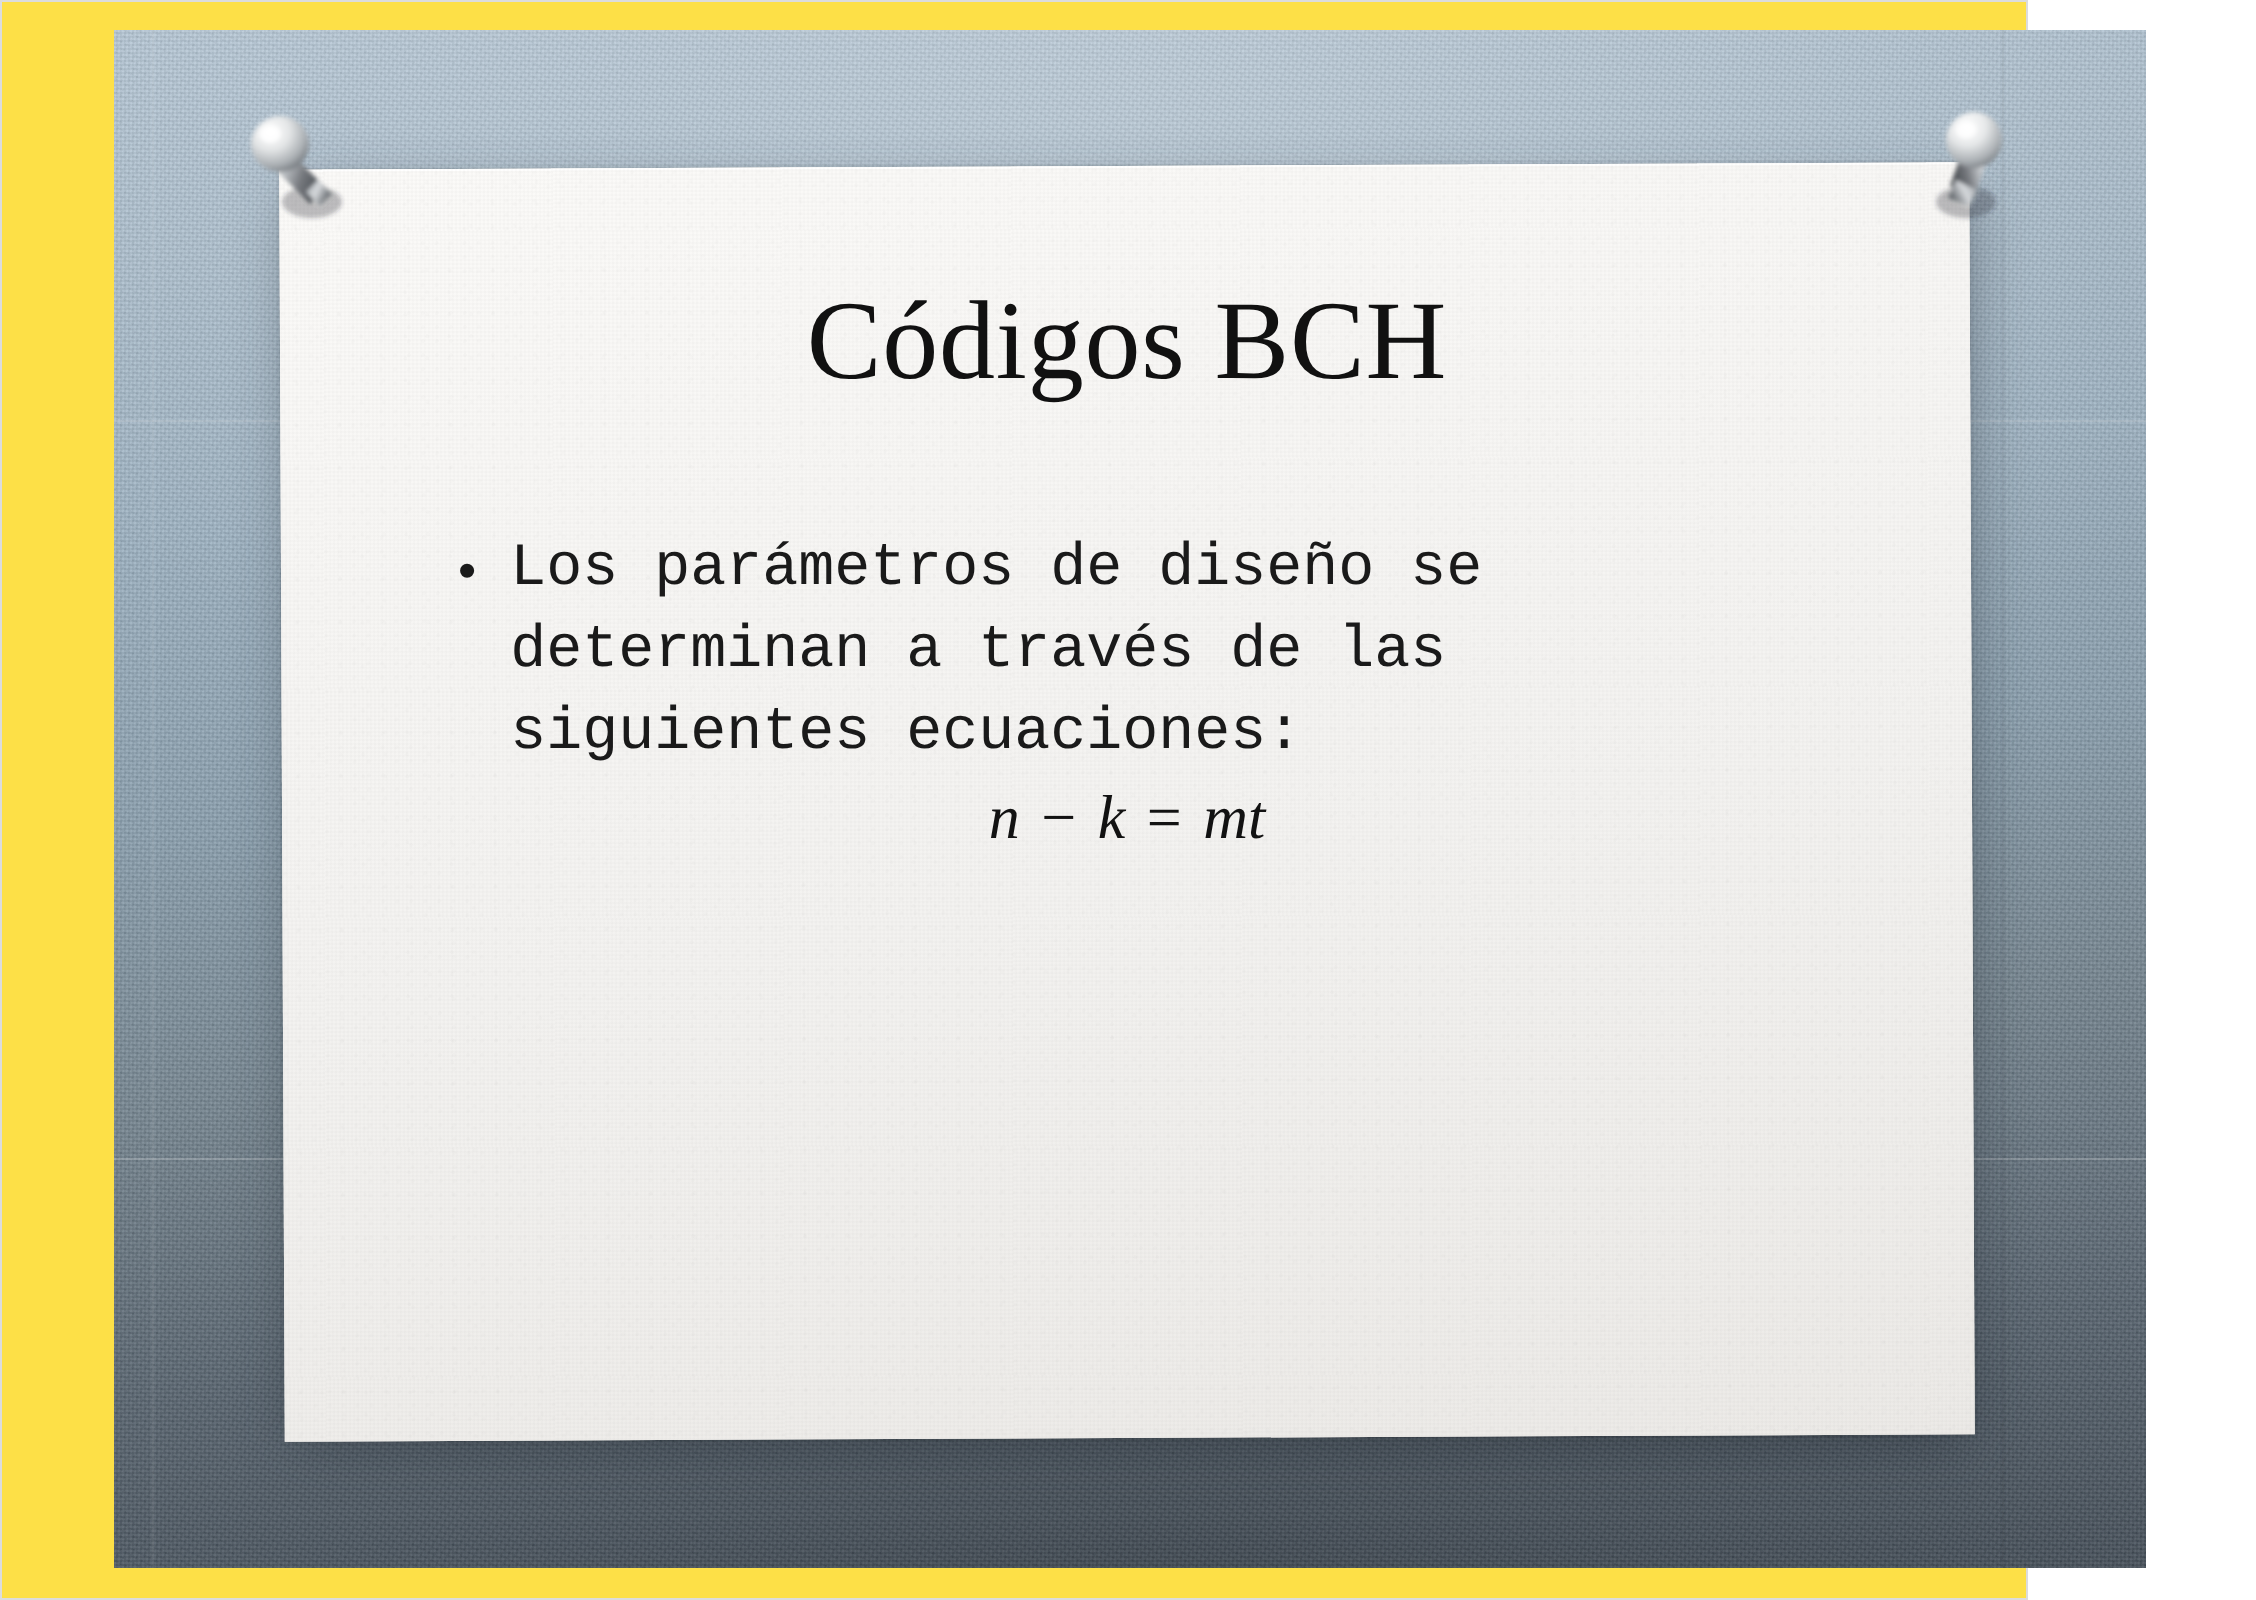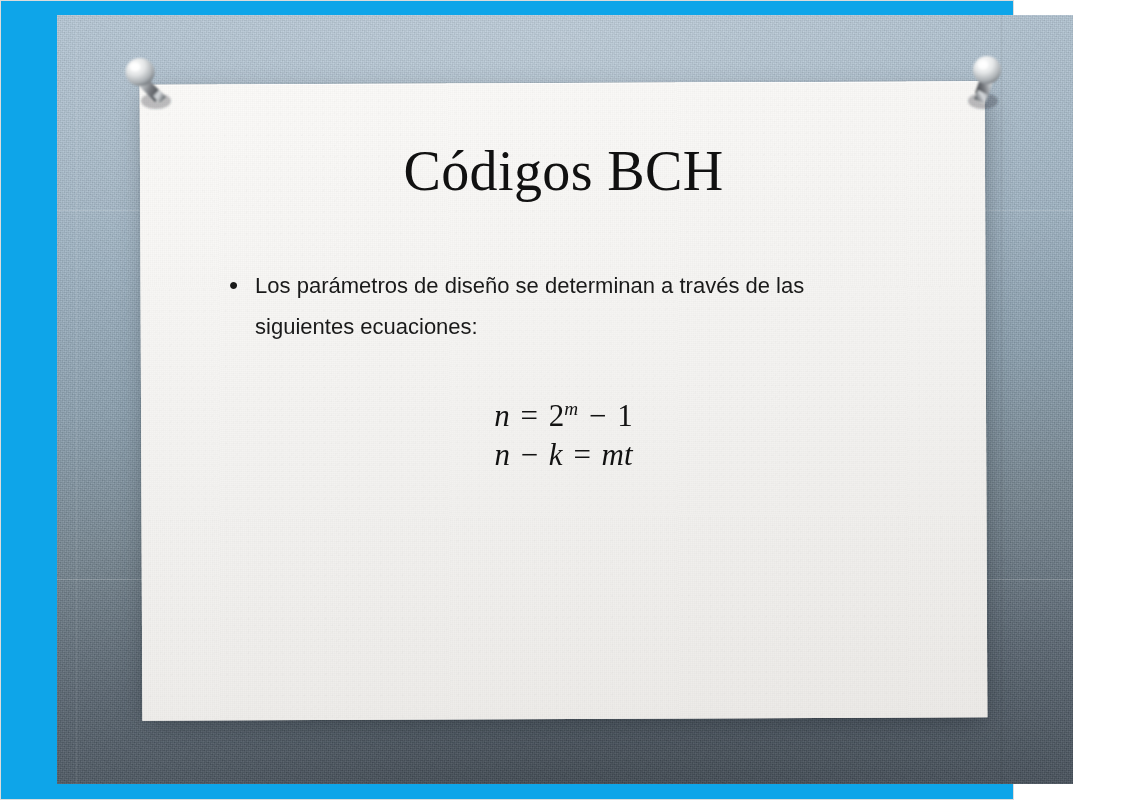--- a/index.html
+++ b/index.html
@@ -13,21 +13,21 @@
     overflow: hidden;
     font-family: "Liberation Sans", sans-serif;
   }
 
   
   .slide-frame {
     position: absolute;
     left: 0; top: 0;
     width: 1014px;
     height: 800px;
-    background: #0ea5e9;
+    background: #fde047;
     box-sizing: border-box;
     border: 1px solid #dcdcdc;
   }
 
   
   .slide-canvas {
     position: absolute;
     left: 56px;
     top: 14px;
     width: 1016px;
@@ -146,22 +146,22 @@
     align-items: flex-start;
     gap: 17px;
   }
   .bullet-dot {
     font-size: 26px;
     line-height: 40px;
     color: #1a1a1a;
     flex: 0 0 auto;
   }
   .bullet-text {
-    font-family: Liberation Sans, sans-serif;
-    font-size: 22px;
+    font-family: Liberation Mono, monospace;
+    font-size: 30px;
     line-height: 41px;
     color: #1a1a1a;
     max-width: 612px;
   }
 
   .equations {
     position: absolute;
     left: 140px;
     top: 388px;
     width: 845px;
@@ -274,27 +274,20 @@
 
   <div class="bullet-block">
     <div class="bullet-row">
       <span class="bullet-dot">•</span>
       <span class="bullet-text">Los parámetros de diseño se determinan a través de las siguientes ecuaciones:</span>
     </div>
   </div>
 
   <div class="equations">
 
-    <div class="eq">
-      <span>n</span>
-      <span class="op">=</span>
-      <span class="num">2</span><sup>m</sup>
-      <span class="op">−</span>
-      <span class="num">1</span>
-    </div>
 
     <div class="eq">
       <span>n</span>
       <span class="op">−</span>
       <span>k</span>
       <span class="op">=</span>
       <span>mt</span>
     </div>
 
 

